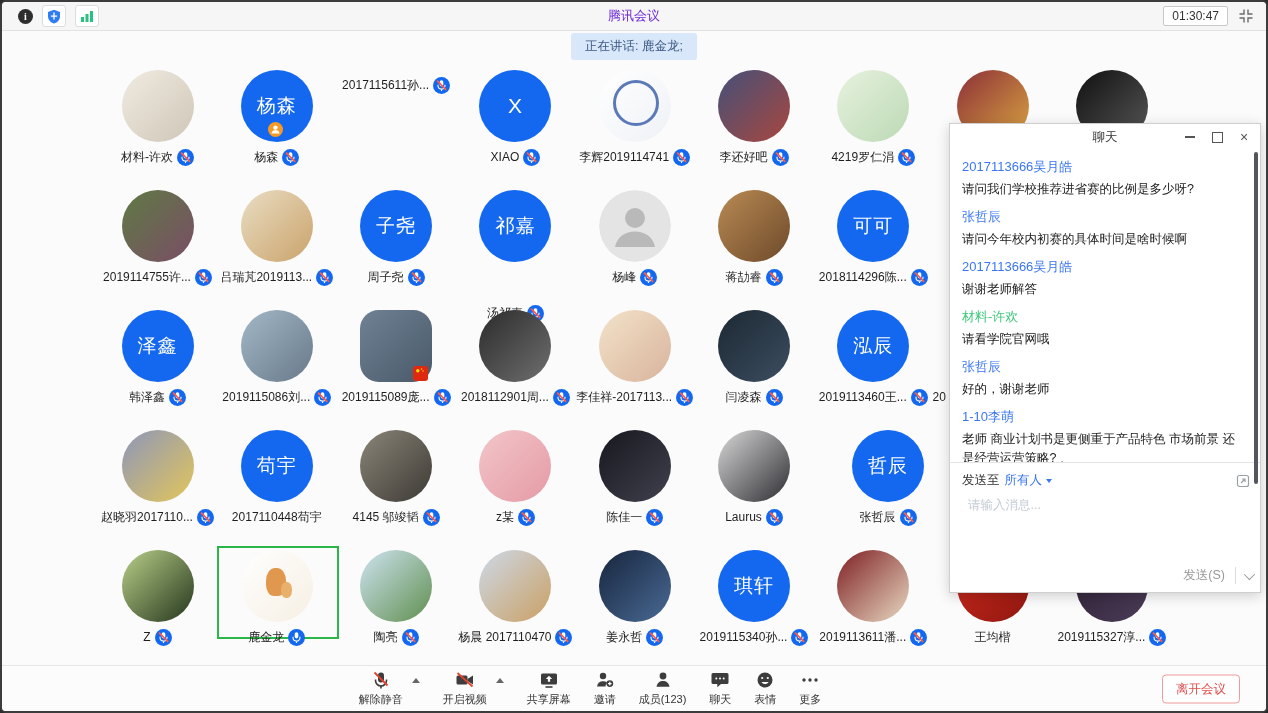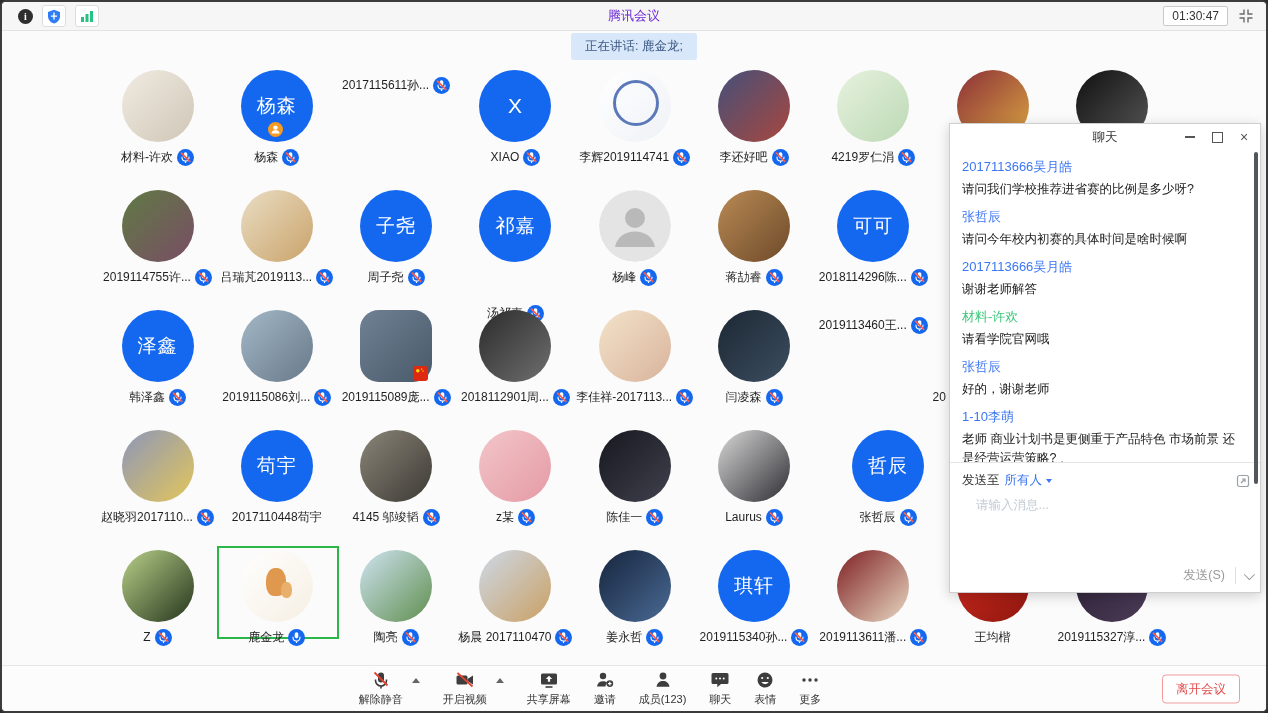--- a/index.html
+++ b/index.html
@@ -45,21 +45,21 @@
   .sender.blue{color:#3b76f3;}
   .sender.green{color:#3ec87b;}
   .mtext{font-size:12.5px;color:#222;line-height:19px;}
   .chat-scroll{position:absolute;right:2px;top:28px;width:4px;height:332px;background:#53565c;border-radius:2px;z-index:11;}
   .chat-input{flex:0 0 129px;border-top:1px solid #e4e4e4;position:relative;}
   .sendto-row{display:flex;align-items:center;padding:9px 10px 0 12px;}
   .sendto-label{font-size:12.5px;color:#333;}
   .sendto-value{font-size:12.5px;color:#3b76f3;margin-left:5px;display:flex;align-items:center;gap:4px;}
   .caret-down-blue{width:0;height:0;border-left:3.5px solid transparent;border-right:3.5px solid transparent;border-top:4.5px solid #3b76f3;}
   .popout{margin-left:auto;display:flex;}
-  .msg-input{border:0;outline:0;width:270px;margin:8px 0 0 24px;font-size:12.5px;color:#333;font-family:inherit;background:transparent;}
+  .msg-input{border:0;outline:0;width:270px;margin:8px 0 0 16px;font-size:12.5px;color:#333;font-family:inherit;background:transparent;}
   .msg-input::placeholder{color:#c3cbd4;}
   .send-row{position:absolute;right:8px;bottom:8px;display:flex;align-items:center;}
   .send-label{font-size:12.5px;color:#999;padding-right:10px;border-right:1px solid #ddd;}
   .send-caret{margin-left:8px;width:7px;height:7px;border-right:1.5px solid #999;border-bottom:1.5px solid #999;transform:rotate(45deg) translateY(-2px);}
   
   .toolbar{position:absolute;left:0;right:0;bottom:0;height:45px;background:#fcfcfc;border-top:1px solid #e6e6e6;z-index:12;}
   .tool-row{position:absolute;left:0;right:0;top:0;bottom:0;display:flex;align-items:center;justify-content:center;gap:23px;transform:translateX(-44px);}
   .tool-group{display:flex;align-items:flex-start;gap:9px;}
   .tool-item{display:flex;flex-direction:column;align-items:center;cursor:default;}
   .tool-icon{height:20px;display:flex;align-items:center;}
@@ -444,20 +444,23 @@
               <circle cx="8.5" cy="8.5" r="8.5" fill="#1468f0"></circle>
               <rect x="6.7" y="3.2" width="3.6" height="6.2" rx="1.8" fill="#fff"></rect>
               <path d="M5 7.8v.8a3.5 3.5 0 0 0 7 0v-.8" fill="none" stroke="#fff" stroke-width="1.1"></path>
               <line x1="8.5" y1="12.5" x2="8.5" y2="14" stroke="#fff" stroke-width="1.1"></line>
               <line x1="4" y1="3.6" x2="13.2" y2="12.9" stroke="#ff5a45" stroke-width="1.7"></line>
             </svg>
           </span>
         </div>
       </div>
       <div class="participant" style="left: 796.3px; top: 308px;">
+        <div class="avatar" style="background: rgb(20, 104, 240);">
+          <span class="init">泓辰</span>
+        </div>
         <div class="nrow">
           <span class="pname">2019113460王...</span>
           <span class="micbadge">
             <svg width="17" height="17" viewBox="0 0 17 17">
               <circle cx="8.5" cy="8.5" r="8.5" fill="#1468f0"></circle>
               <rect x="6.7" y="3.2" width="3.6" height="6.2" rx="1.8" fill="#fff"></rect>
               <path d="M5 7.8v.8a3.5 3.5 0 0 0 7 0v-.8" fill="none" stroke="#fff" stroke-width="1.1"></path>
               <line x1="8.5" y1="12.5" x2="8.5" y2="14" stroke="#fff" stroke-width="1.1"></line>
               <line x1="4" y1="3.6" x2="13.2" y2="12.9" stroke="#ff5a45" stroke-width="1.7"></line>
             </svg>

